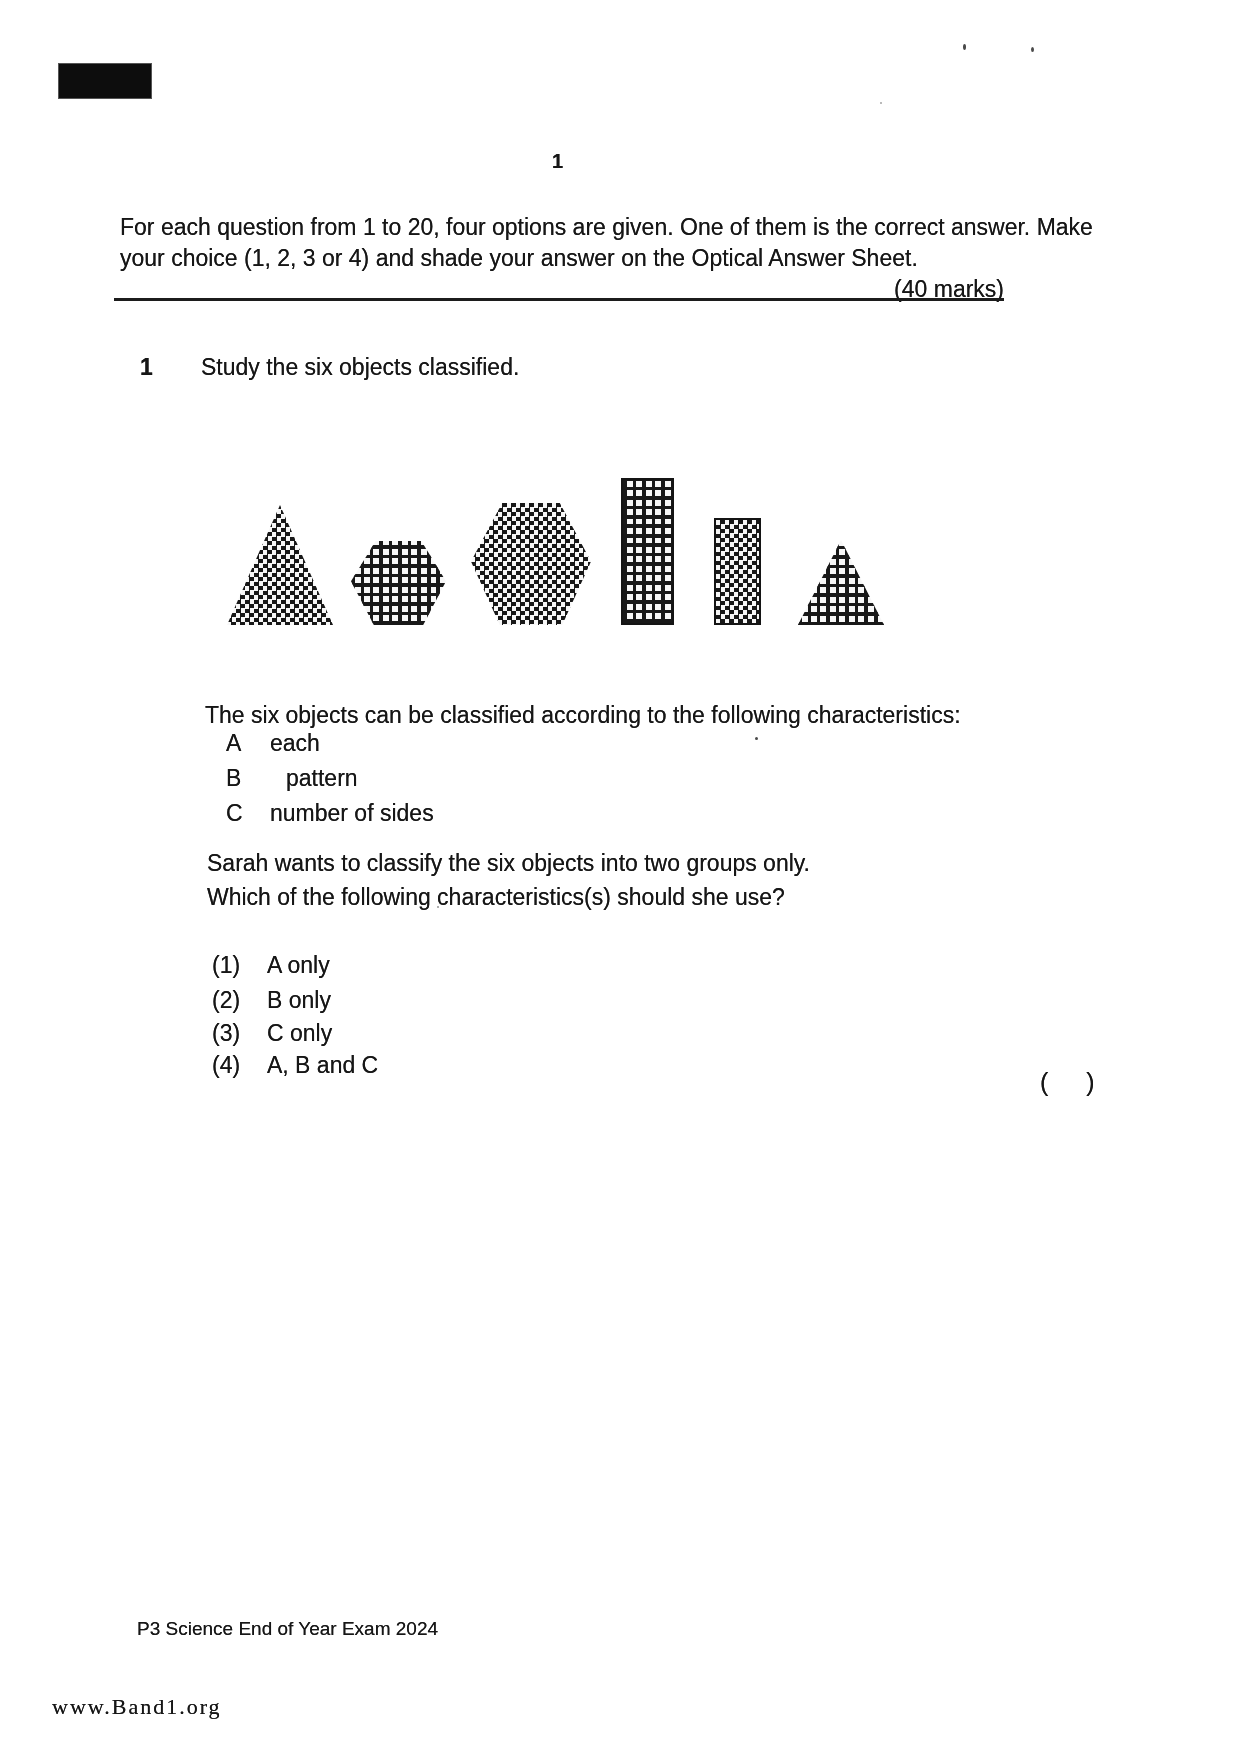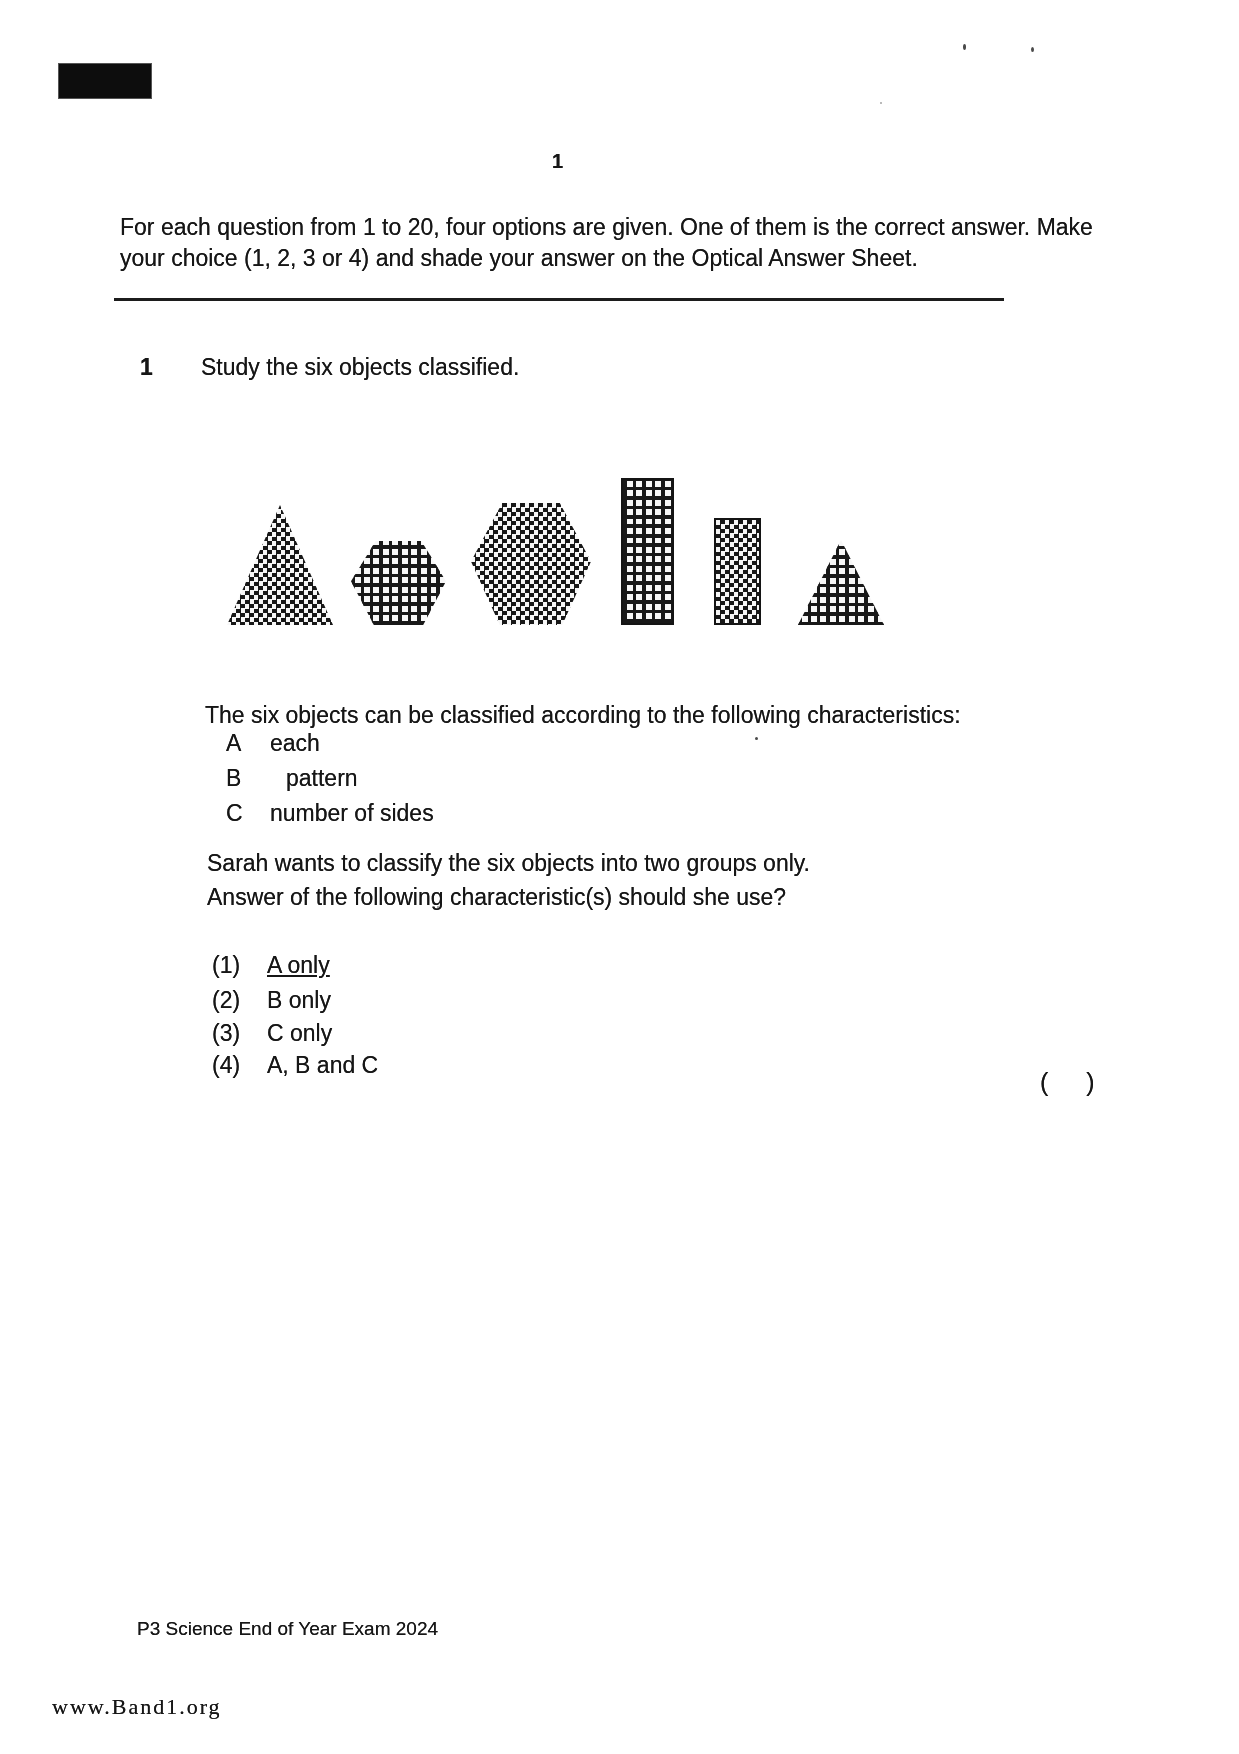--- a/index.html
+++ b/index.html
@@ -71,20 +71,21 @@
   <div class="speck" style="left:1031px;top:47px;width:3px;height:5px;"></div>
   <div class="speck" style="left:880px;top:102px;width:2px;height:2px;opacity:.5;"></div>
   <div class="speck" style="left:755px;top:737px;width:3px;height:3px;"></div>
   <div class="speck" style="left:437px;top:906px;width:2px;height:2px;opacity:.6;"></div>
 
   <div class="txt page-number">1</div>
 
   <div class="txt instructions">
     <div class="line">For each question from 1 to 20, four options are given. One of them is the correct answer. Make</div>
     <div class="line">your choice (1, 2, 3 or 4) and shade your answer on the Optical Answer Sheet.</div>
+    <div class="line marks-line">(40 marks)</div>
   </div>
 
   <div class="rule"></div>
 
   <div class="txt q-number">1</div>
   <div class="txt q-prompt">Study the six objects classified.</div>
 
   <div class="objects-row">
       <div class="shape triangle checkered" style="left: 0px; width: 106px; height: 120px;"></div>
       <div class="shape hexagon plaid" style="left: 124px; width: 95px; height: 84px;"></div>
@@ -99,24 +100,24 @@
   <div class="txt char-letter" style="left:226px;top:728px;">A</div>
   <div class="txt" style="left:270px;top:728px;">each</div>
 
   <div class="txt char-letter" style="left:226px;top:763px;">B</div>
   <div class="txt" style="left:270px;top:763px;margin-left:16px;">pattern</div>
 
   <div class="txt char-letter" style="left:226px;top:798px;">C</div>
   <div class="txt" style="left:270px;top:798px;">number of sides</div>
 
   <div class="txt" style="left:207px;top:848px;">Sarah wants to classify the six objects into two groups only.</div>
-  <div class="txt" style="left:207px;top:882px;">Answer of the following characteristic(s) should she use?</div>
+  <div class="txt" style="left:207px;top:882px;">Which of the following characteristics(s) should she use?</div>
 
   <div class="txt" style="left:212px;top:950px;">(1)</div>
-  <div class="txt" style="left:267px;top:950px;text-decoration:underline;">A only</div>
+  <div class="txt" style="left:267px;top:950px;">A only</div>
 
   <div class="txt" style="left:212px;top:985px;">(2)</div>
   <div class="txt" style="left:267px;top:985px;">B only</div>
 
   <div class="txt" style="left:212px;top:1018px;">(3)</div>
   <div class="txt" style="left:267px;top:1018px;">C only</div>
 
   <div class="txt" style="left:212px;top:1050px;">(4)</div>
   <div class="txt" style="left:267px;top:1050px;">A, B and C</div>
 

